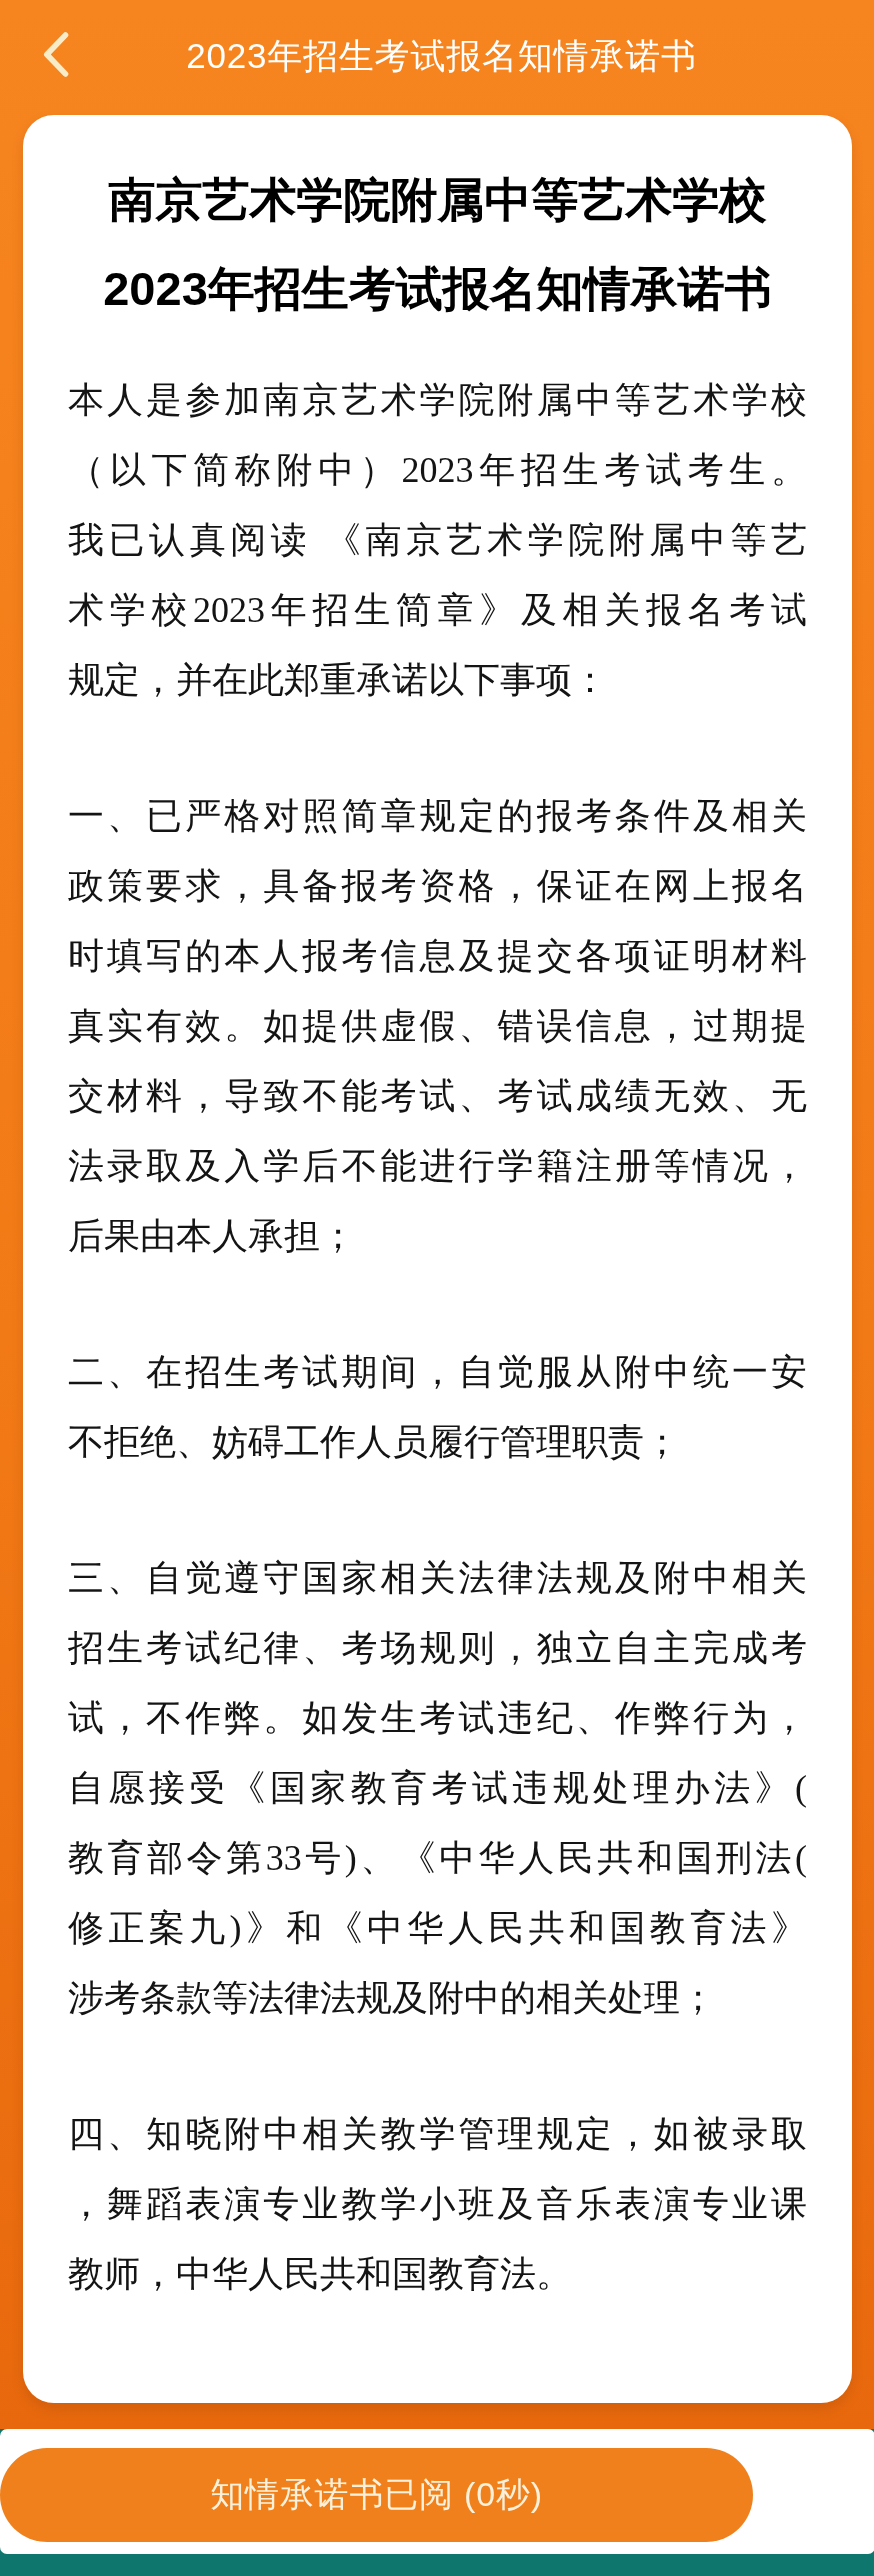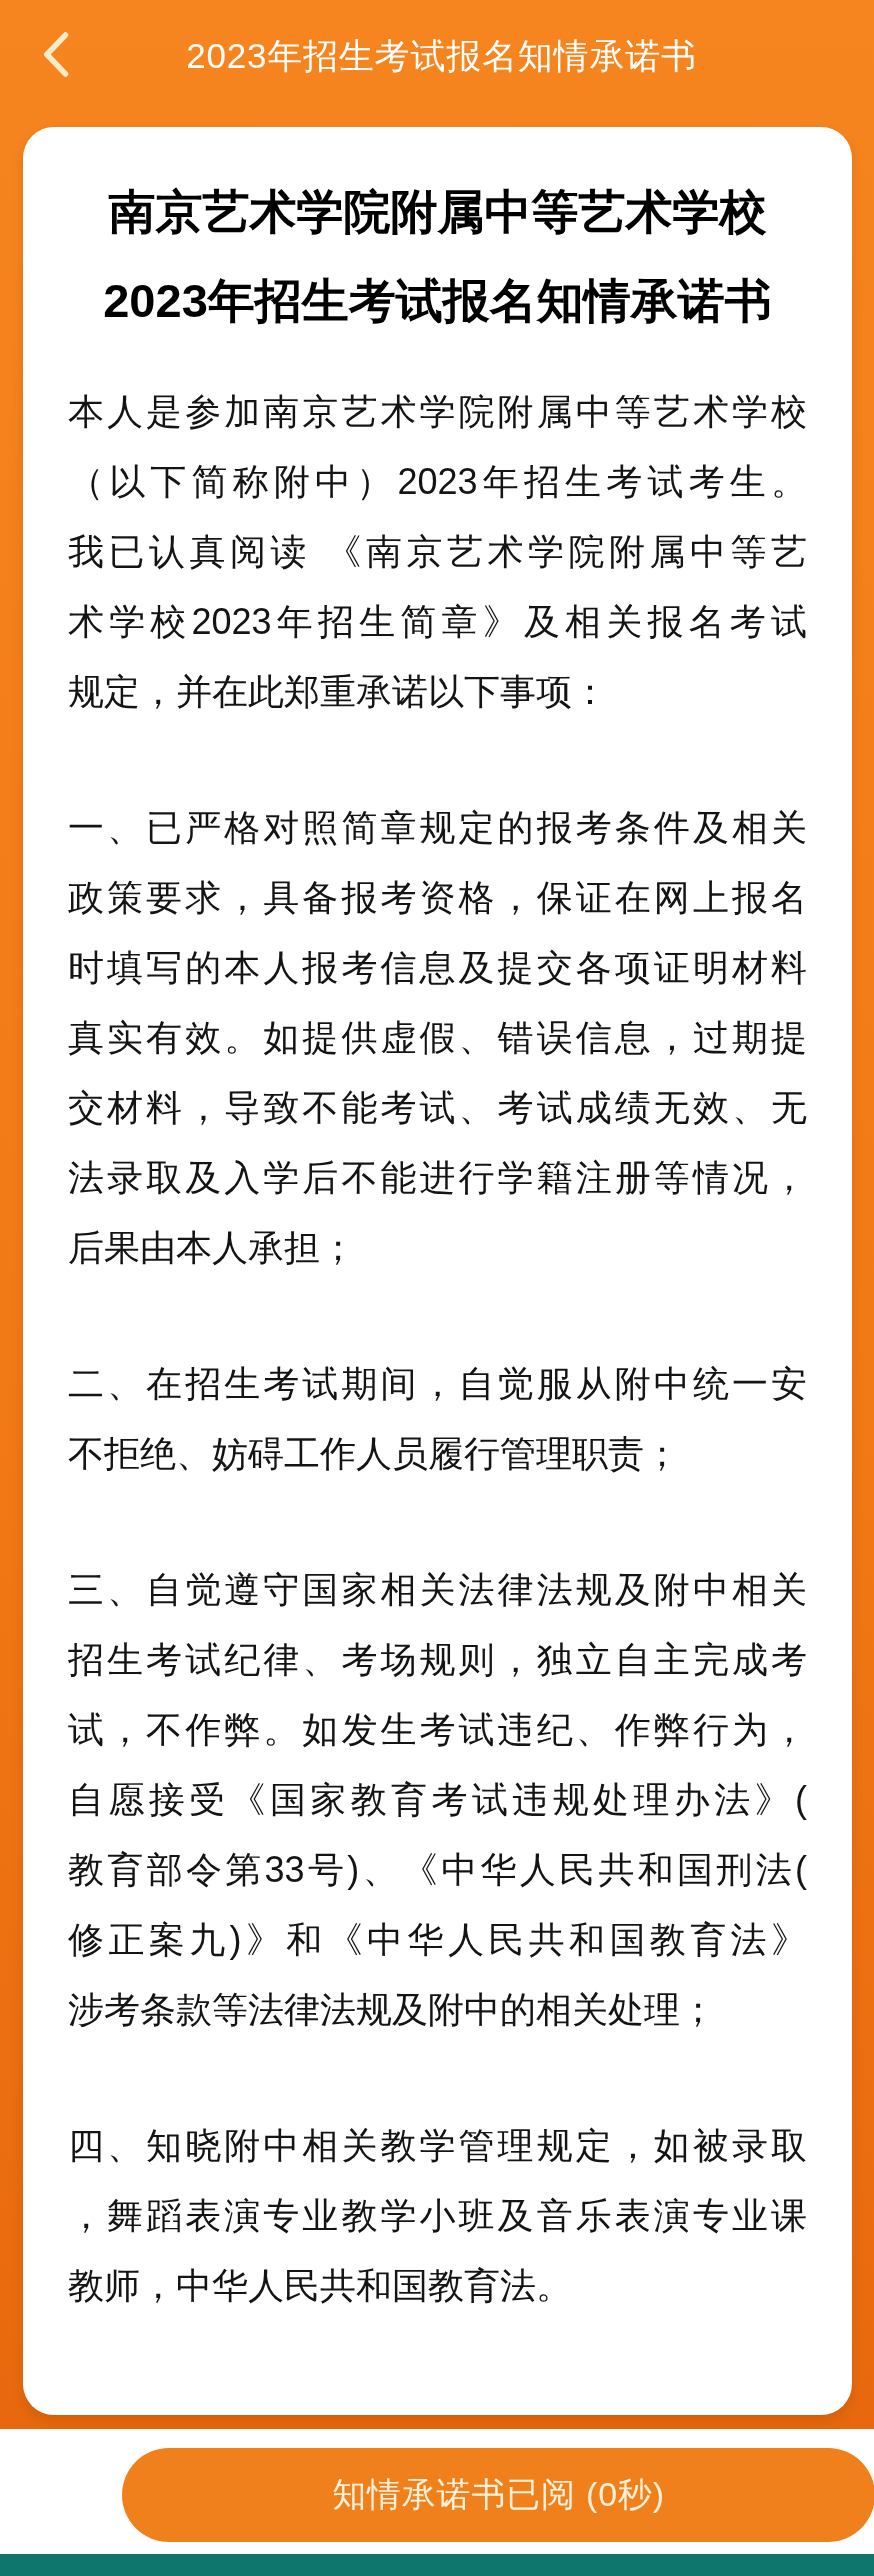--- a/index.html
+++ b/index.html
@@ -47,56 +47,57 @@
     color: #FFFFFF;
     font-size: 35px;
     letter-spacing: 0.8px;
     font-weight: 400;
     padding-left: 8px;
   }
   
   .card {
     width: 829px;
     height: 2288px;
-    margin: 14px auto;
+    margin: 2px auto;
     background: #FFFFFF;
     border-radius: 31px;
     padding: 40px 45px 0 45px;
     box-shadow: 0 6.5px 11.3px rgba(120, 50, 0, 0.18);
     overflow: hidden;
   }
   .doc-title {
     text-align: center;
     font-size: 47px;
     font-weight: 700;
     color: #000000;
     line-height: 89px;
     white-space: nowrap;
   }
   .doc-body { margin-top: 32px; }
-  .para { margin-top: 66px; }
+  .para { margin-top: 66px; font-family: Liberation Serif, serif; }
   .para:first-child { margin-top: 0; }
   .doc-line {
     font-size: 36px;
     line-height: 70px;
     color: #141414;
     white-space: nowrap;
     overflow: hidden;
     text-align: justify;
     text-align-last: justify;
   }
   .para .doc-line:last-child { text-align-last: left; }
   
   .footer {
     width: 875px;
     height: 125px;
     background: #FFFFFF;
     display: flex;
-    justify-content: flex-end;
+    justify-content: flex-start;
     align-items: flex-start;
+    border-radius: 7px;
   }
   .ack-btn {
     margin-top: 19.4px;
     width: 753px;
     height: 94px;
     border: none;
     border-radius: 47px;
     background: #F0801B;
     color: #FAF1DC;
     font-size: 34px;

